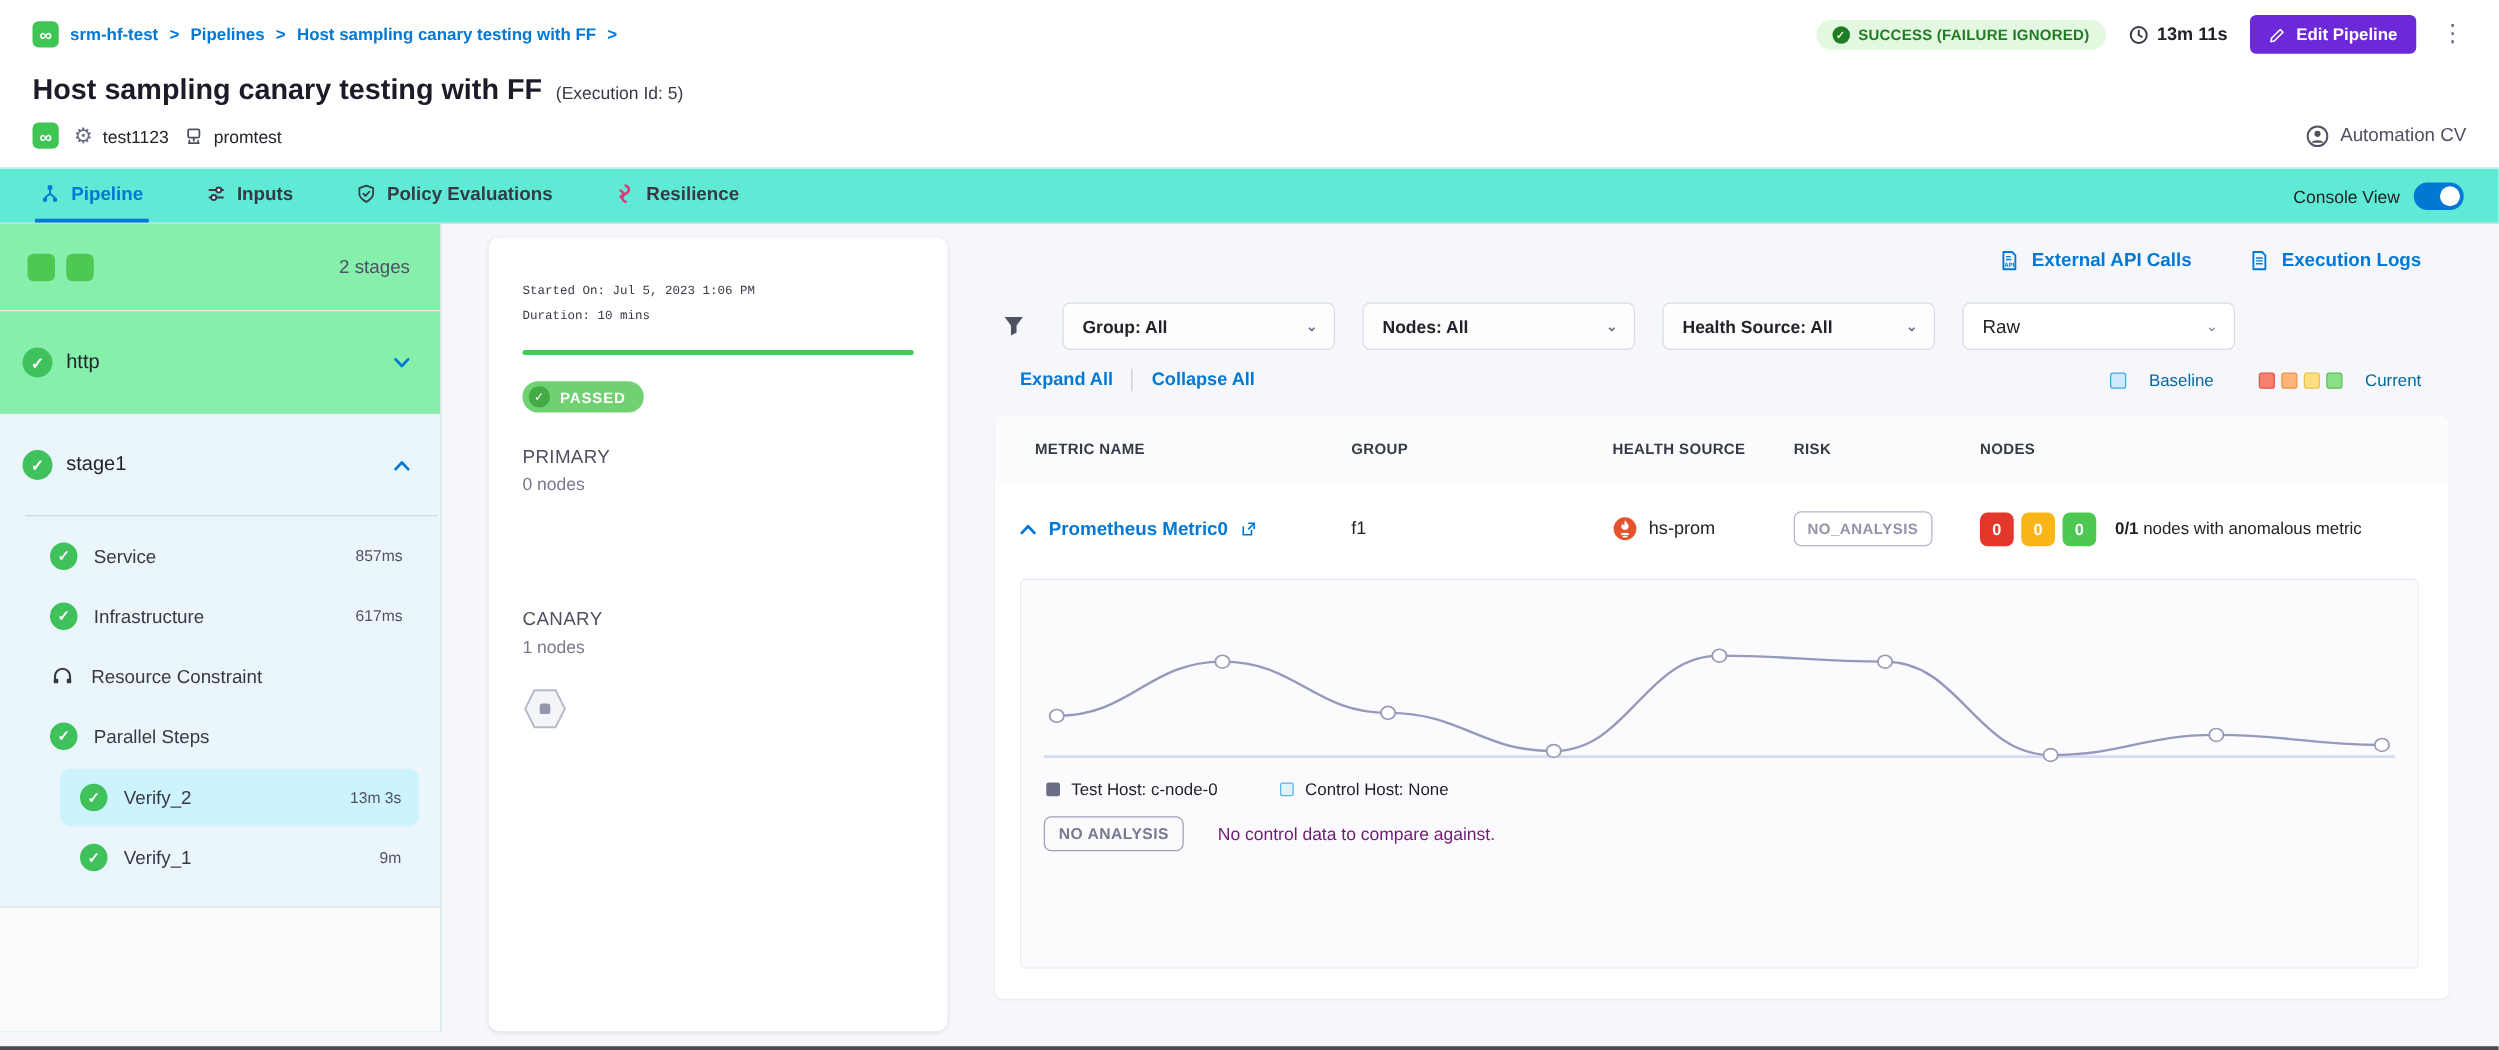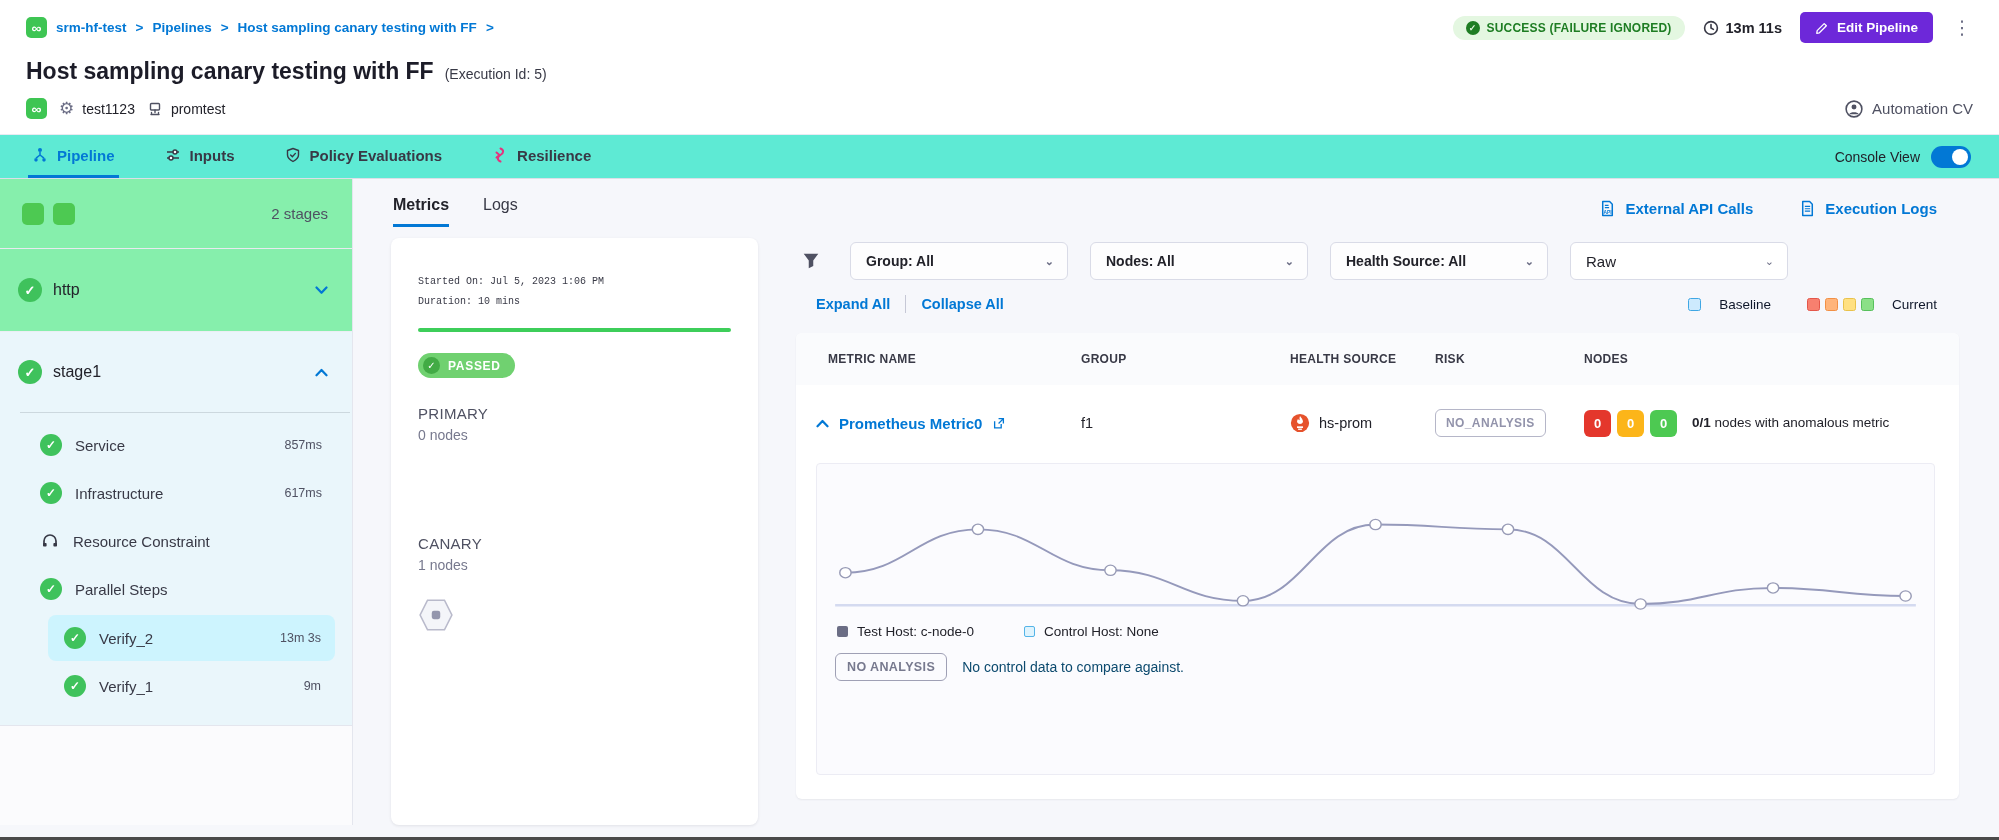--- a/index.html
+++ b/index.html
@@ -99,21 +99,21 @@
   .funnel { margin:0 8px 0 6px; }
   .dd { width:218px; height:38px; background:#fdfdfe; border:1px solid #d9dbe7; border-radius:6px;
     display:flex; align-items:center; justify-content:space-between; padding:0 13px 0 15px;
     font-size:14px; font-weight:600; color:#22222a; cursor:pointer; }
   .dd .car { color:#6b6d85; font-size:11px; }
   .dd.raw { font-weight:400; font-size:15px; background:#fff; }
   .chk-row { display:flex; align-items:center; gap:11px; margin:20px 0 0 20px; font-size:14px; color:#383946; }
   .chkbox { width:17px; height:17px; border:2px solid #0278d5; border-radius:4px; background:#fff; cursor:pointer; }
   .expand-row { display:flex; align-items:center; margin:15px 62px 0 20px; font-size:14.5px; font-weight:600; color:#0278d5; }
   .vdiv { width:1px; height:18px; background:#c6c8d6; margin:0 15px; }
-  .legend-right { margin-left:auto; display:flex; align-items:center; gap:18px; font-size:13.5px; color:#0f172a; font-weight:400; }
+  .legend-right { margin-left:auto; display:flex; align-items:center; gap:18px; font-size:13.5px; color:#0369a1; font-weight:400; }
   .lsq { width:13px; height:13px; border-radius:2.5px; }
   .lsq.base { background:#cdeafe; border:1.5px solid #3fa7e4; }
   .lsq.c-red { background:#f7806f; border:1.5px solid #e4564a; }
   .lsq.c-org { background:#ffb47a; border:1.5px solid #f29045; }
   .lsq.c-yel { background:#ffe081; border:1.5px solid #e9c24b; }
   .lsq.c-grn { background:#8be087; border:1.5px solid #57c05c; }
   .cur-group { display:flex; gap:5px; margin-left:18px; }
 
   .table-card { margin:20px 40px 26px 0; background:#fff; border-radius:6px;
     box-shadow:0 1px 2px rgba(40,41,61,.07); flex:1; display:flex; flex-direction:column; }
@@ -137,21 +137,21 @@
   .chart-panel { margin:2px 24px 24px 20px; background:#fbfbfe; border:1px solid #ececf4; border-radius:4px;
     padding:12px 14px 16px 14px; flex:1; }
   .chart-svg { width:100%; height:140px; }
   .cleg { display:flex; gap:50px; margin:8px 0 0 6px; font-size:13.5px; color:#22222a; align-items:center; }
   .cleg-item { display:flex; gap:9px; align-items:center; }
   .sq-test { width:11px; height:11px; background:#6b6d85; border-radius:2px; }
   .sq-ctrl { width:11px; height:11px; background:#dff3fd; border:1.5px solid #54b4e8; border-radius:2px; }
   .verdict-row { display:flex; align-items:center; gap:15px; margin:14px 0 0 4px; }
   .verdict-badge { border:1px solid #9fa0b5; border-radius:6px; padding:6px 11px; font-size:12.5px;
     font-weight:700; color:#77798e; letter-spacing:.4px; background:#fbfbfe; }
-  .verdict-text { font-size:14px; color:#0c4a6e; }
+  .verdict-text { font-size:14px; color:#701a75;margin-left:12px; }
 
   .window-edge { position:absolute; left:0; bottom:0; width:100%; height:3px; background:#4a4a4a; }
 </style>
 </head>
 <body>
 
 <header class="topbar">
   <div class="crumb-row">
     <div class="crumbs">
       <span class="logo-badge">∞</span>
@@ -311,24 +311,20 @@
       <div class="verify-row">
         <span class="check-circle check-sm">✓</span>
         <span>Verify_1</span>
         <span class="dur">9m</span>
       </div>
     </div>
     <div class="sidebar-rest"></div>
   </aside>
 
   <section class="middle">
-    <div class="mtabs">
-      <span class="mtab active">Metrics</span>
-      <span class="mtab inactive">Logs</span>
-    </div>
     <div class="mcard">
       <div class="m-line">Started On: Jul 5, 2023 1:06 PM</div>
       <div class="m-line">Duration: 10 mins</div>
       <div class="pbar"></div>
       <div class="passed">
         <span class="pc">✓</span>
         <span class="pt">PASSED</span>
       </div>
       <div class="grp-label">PRIMARY</div>
       <div class="grp-nodes">0 nodes</div>

